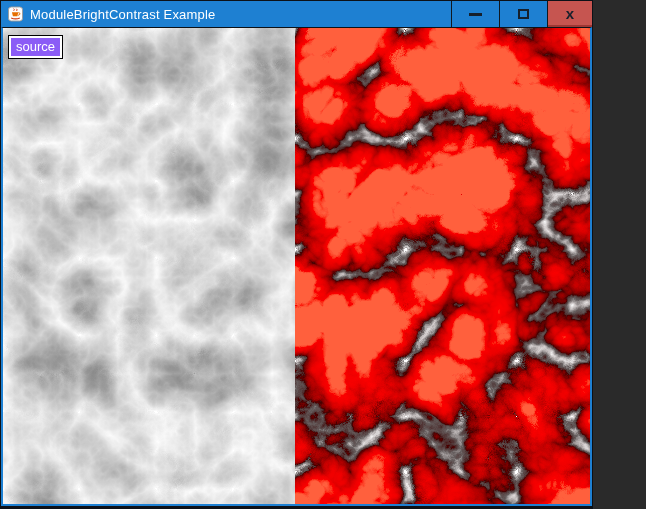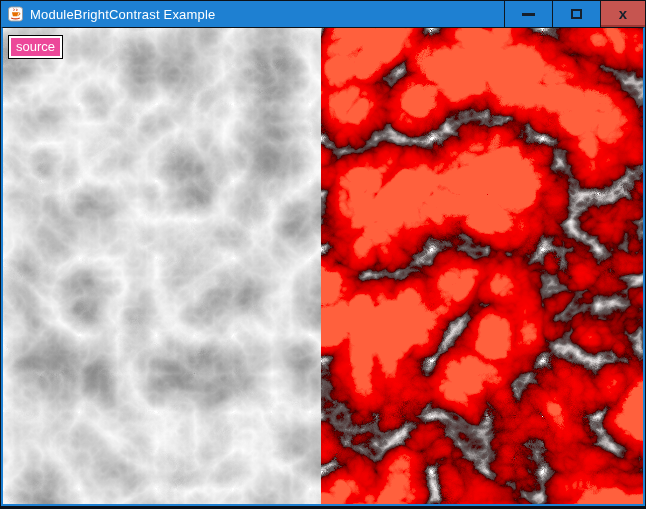--- a/index.html
+++ b/index.html
@@ -1,20 +1,20 @@
 <!DOCTYPE html>
 <html><head>
 <meta charset="utf-8">
 <style>
   html,body { margin:0; padding:0; background:#2a2a2a; }
   * { box-sizing:border-box; }
 
   .window {
     position:relative;
-    width:646px; height:509px;
+    width:593px; height:509px;
     background:#0d1117;
     font-family:"Liberation Sans", sans-serif;
     overflow:hidden;
     padding-left:20px;
   }
 
   
   .titlebar {
     position:absolute; top:1px; left:1px; right:1px; height:26px;
     background:#1e80d2;
@@ -66,21 +66,21 @@
     background:#000;
     display:flex;
   }
   .panel { position:relative; height:100%; overflow:hidden; }
   .panel.left  { width:318px; background:#6e6e6e; }
   .panel.right { width:322px; background:#1a0000; }
   .panel svg { display:block; }
 
   .img-label {
     position:absolute; top:8px; left:6px;
-    background:#ec4899;
+    background:#8b5cf6;
     color:#ffffff;
     border:2px solid #ffffff;
     outline:1px solid #000000;
     padding:1px 5px 2px 5px;
     font-size:13px;
     line-height:15px;
     white-space:nowrap;
   }
 </style>
 </head>

